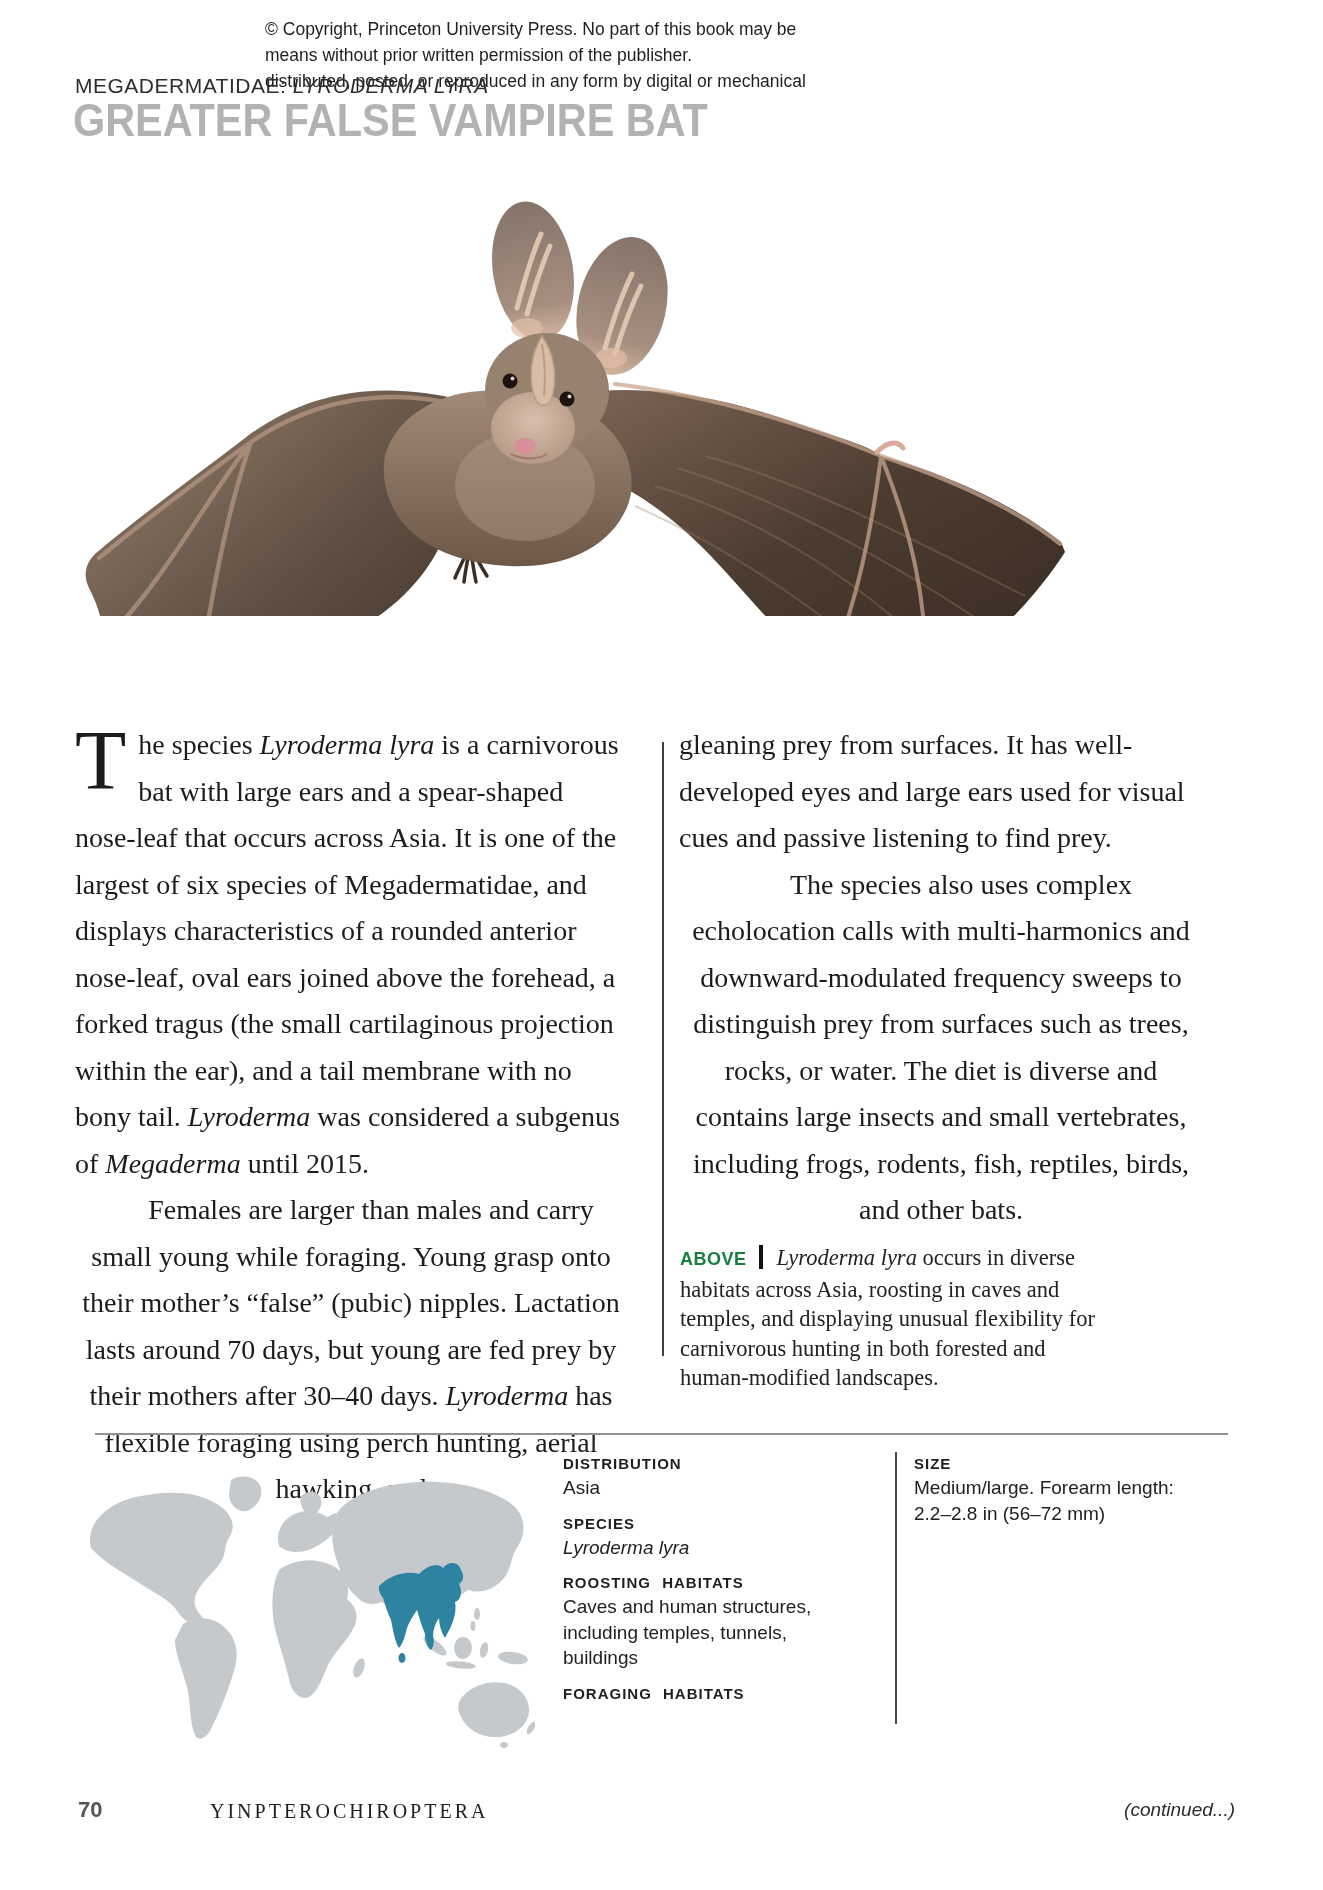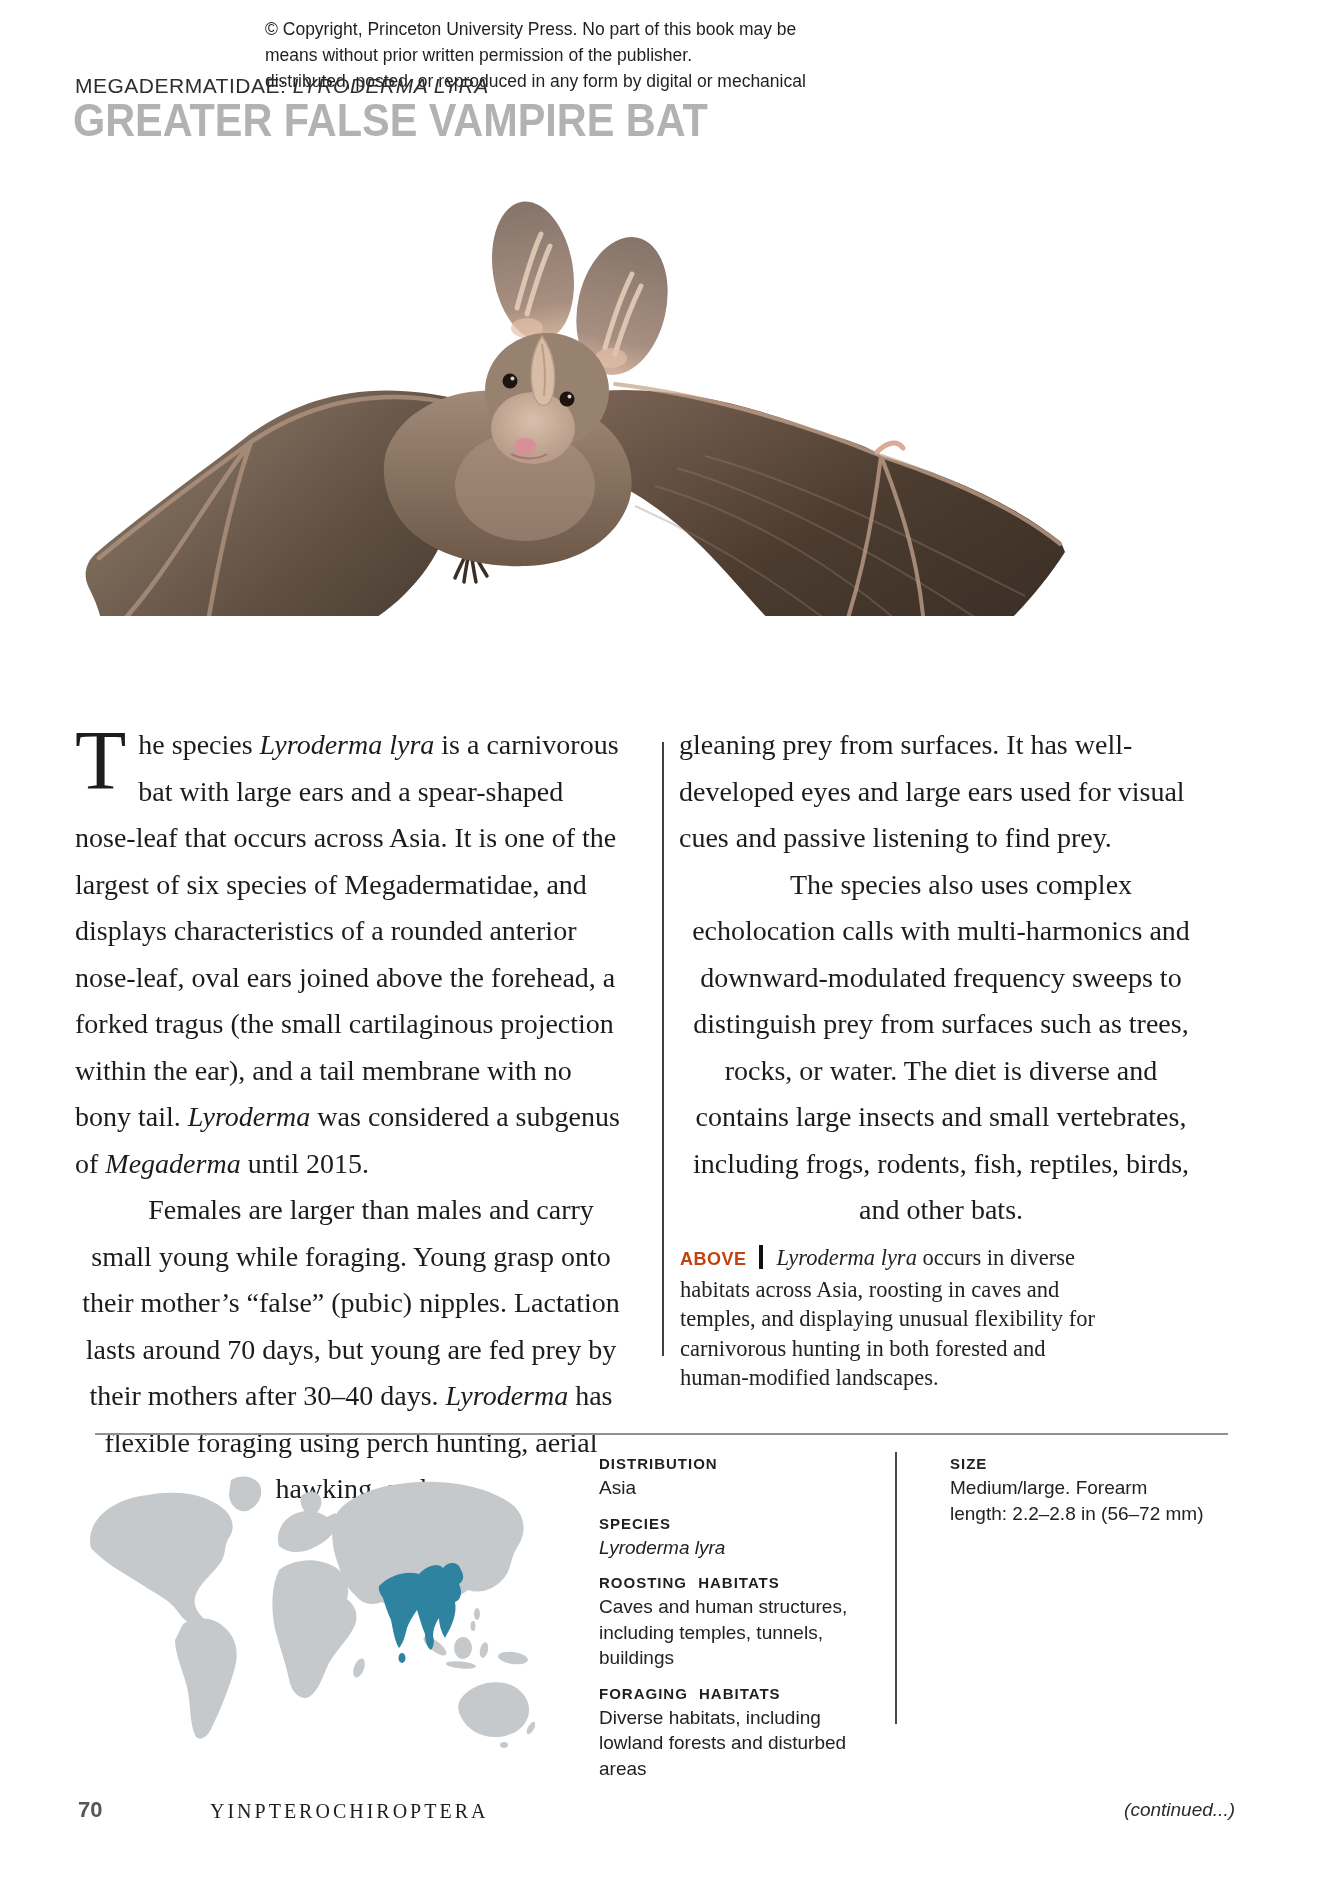--- a/index.html
+++ b/index.html
@@ -51,40 +51,40 @@
     position:absolute;left:662px;top:742px;height:614px;width:0;
     border-left:2px solid #3f3f3f;
   }
   
   .caption{
     position:absolute;left:680px;top:1243px;width:438px;
     font-size:22.5px;line-height:29.5px;color:#222;
   }
   .caption-label{
     font-family:"Liberation Sans","DejaVu Sans",sans-serif;
-    font-weight:700;font-size:18px;letter-spacing:.5px;color:#c2410c;
+    font-weight:700;font-size:18px;letter-spacing:.5px;color:#15803d;
   }
   .caption-bar{
     display:inline-block;width:4px;height:24px;background:#111;
     margin:0 14px 0 12px;vertical-align:-4px;
   }
   .caption i{font-style:italic;}
   
   .section-rule{
     position:absolute;left:95px;top:1433px;width:1133px;height:2px;
     background:var(--rule-gray,#8f9192);
   }
   .map-wrap{position:absolute;left:83px;top:1452px;width:452px;height:312px;}
   .facts{
     position:absolute;top:1455px;
     font-family:"Liberation Sans","DejaVu Sans",sans-serif;
   }
   .facts-left{left:563px;width:300px;}
   .facts-right{left:914px;width:292px;}
-  .fact{margin-bottom:14px;margin-left:36px;}
+  .fact{margin-bottom:14px;}
   .fact-label{
     font-weight:700;font-size:15px;letter-spacing:1px;word-spacing:6px;
     color:#1f1f1f;margin-bottom:3px;
   }
   .fact-value{font-size:19px;line-height:25.5px;color:#222;}
   .fact-value i{font-style:italic;}
   .facts-divider{
     position:absolute;left:895px;top:1452px;height:272px;width:0;
     border-left:2px solid #4a4a4a;
   }
@@ -320,21 +320,20 @@
     <div class="fact">
       <div class="fact-label">SPECIES</div>
       <div class="fact-value"><i>Lyroderma lyra</i></div>
     </div>
     <div class="fact">
       <div class="fact-label">ROOSTING HABITATS</div>
       <div class="fact-value">Caves and human structures, including temples, tunnels, buildings</div>
     </div>
     <div class="fact">
       <div class="fact-label">FORAGING HABITATS</div>
-      <div class="fact-value">Diverse habitats, including lowland forests and disturbed areas</div>
     </div>
   </div>
 
   <div class="facts-divider"></div>
 
   <div class="facts facts-right">
     <div class="fact">
       <div class="fact-label">SIZE</div>
       <div class="fact-value">Medium/large. Forearm length: 2.2–2.8 in (56–72 mm)</div>
     </div>

